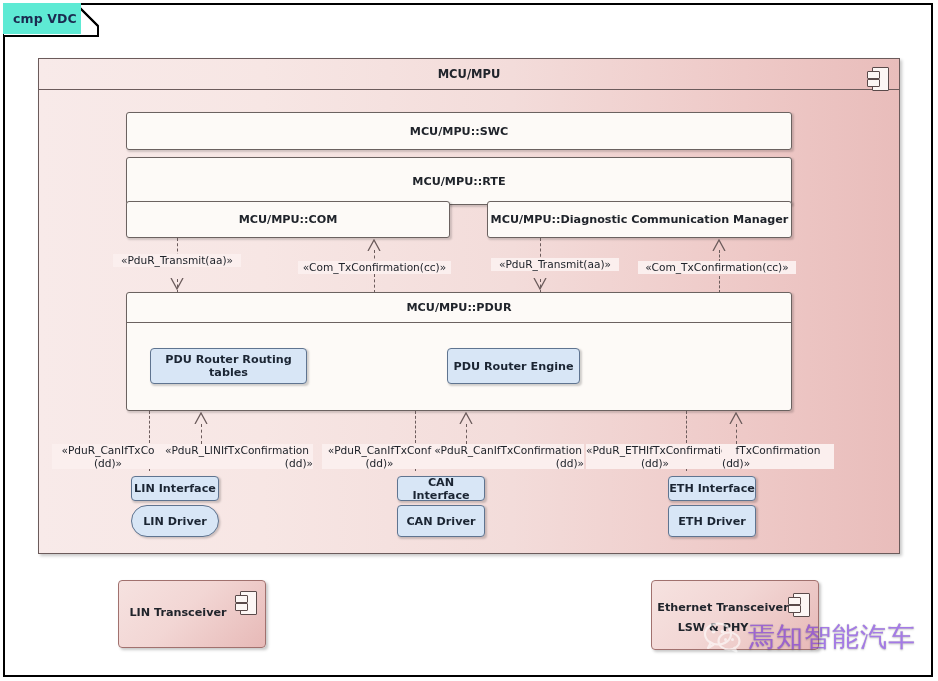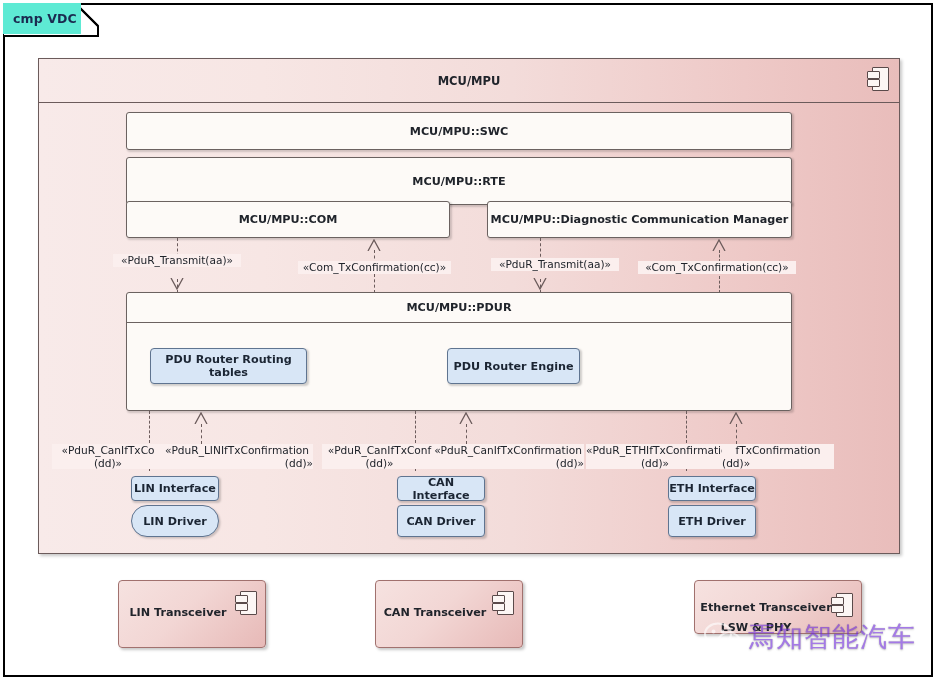--- a/index.html
+++ b/index.html
@@ -36,21 +36,21 @@
 
   
   .mcu{
     position:absolute;left:38px;top:58px;width:862px;height:496px;
     box-sizing:border-box;
     border:1.3px solid #6b5b5b;
     background:linear-gradient(to right,#f8eae9 0%,#f7e6e4 26%,#f3dcda 55%,#eec9c7 82%,#e9bdbb 100%);
     box-shadow:2px 2px 3px rgba(0,0,0,.22);
   }
   .mcu-title{
-    position:absolute;left:0;top:0;width:100%;height:44px;
+    position:absolute;left:0;top:0;width:100%;height:31px;
     border-bottom:1.3px solid #6b5b5b;box-sizing:border-box;
     display:flex;align-items:center;justify-content:center;
     font-size:11.5px;font-weight:bold;color:#20242b;
   }
   .comp-icon{
     position:absolute;width:20px;height:22px;
   }
   .comp-icon .body{
     position:absolute;left:5px;top:0;width:15px;height:22px;
     border:1.2px solid #5a4a4a;background:#fcf6f4;border-radius:1px;
@@ -319,32 +319,22 @@
     <div class="comp-icon" style="right:10px;top:10px;">
       <div class="body"></div>
         <div class="tab1"></div>
         <div class="tab2"></div>
     </div>
     <div class="trans-label">
       <span style="position:relative;left:-14px;">LIN Transceiver</span>
     </div>
   </div>
 
-  <div class="trans" style="left:375px;top:580px;width:148px;height:68px;">
-    <div class="comp-icon" style="right:10px;top:10px;">
-      <div class="body"></div>
-        <div class="tab1"></div>
-        <div class="tab2"></div>
-    </div>
-    <div class="trans-label">
-      <span style="position:relative;left:-14px;">CAN Transceiver</span>
-    </div>
-  </div>
-
-  <div class="trans" style="left:694px;top:580px;width:168px;height:54px;">
+
+  <div class="trans" style="left:651px;top:580px;width:168px;height:70px;">
     <div class="comp-icon" style="right:10px;top:12px;">
       <div class="body"></div>
         <div class="tab1"></div>
         <div class="tab2"></div>
     </div>
     <div class="trans-label" style="top:17px;">
       <span style="position:relative;left:-12px;">Ethernet Transceiver</span>
       <span class="l2" style="position:relative;left:-22px;">LSW &amp; PHY</span>
     </div>
   </div>

